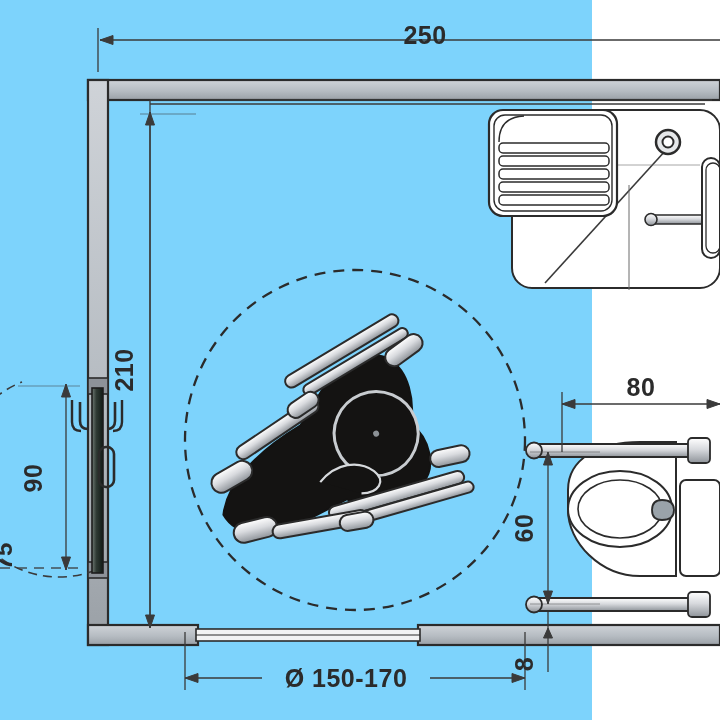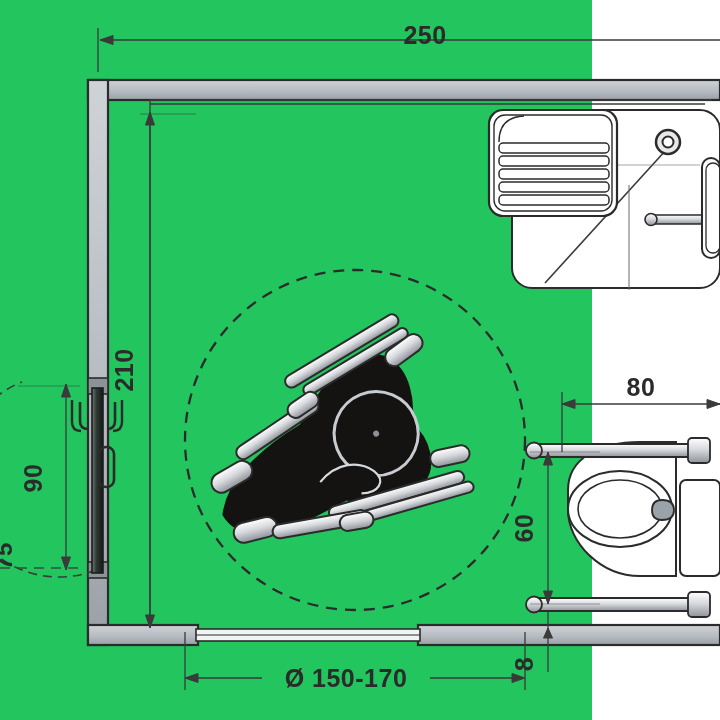--- a/index.html
+++ b/index.html
@@ -1,19 +1,19 @@
 <!DOCTYPE html>
 <html><head>
 <meta charset="utf-8">
 <title>Accessible Bathroom Floor Plan</title>
 <style>
   html,body{margin:0;padding:0;background:#ffffff;}
   body{width:720px;height:720px;overflow:hidden;
        font-family:"Liberation Sans","DejaVu Sans",sans-serif;color:#231f20;}
-  #stage{position:relative;width:592px;height:720px;background:#22c55e;}
+  #stage{position:relative;width:592px;height:720px;background:#7dd3fc;}
   svg.plan{position:absolute;left:0;top:0;width:720px;height:720px;display:block;}
   .dimtext{font-family:"Liberation Sans","DejaVu Sans",sans-serif;
            font-weight:700;font-size:25px;fill:#2b2b2b;letter-spacing:0.5px;}
   .dimtext.small{font-size:24px;}
 </style>
 </head>
 <body>
 
 <div id="stage">
 

